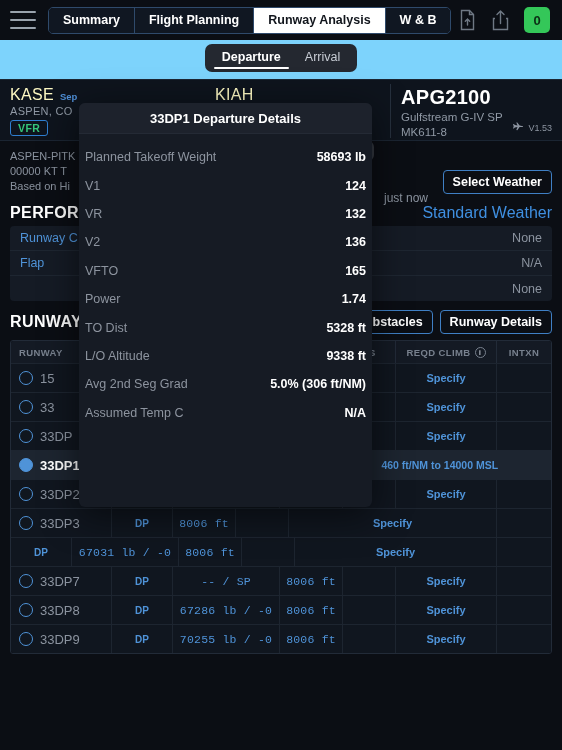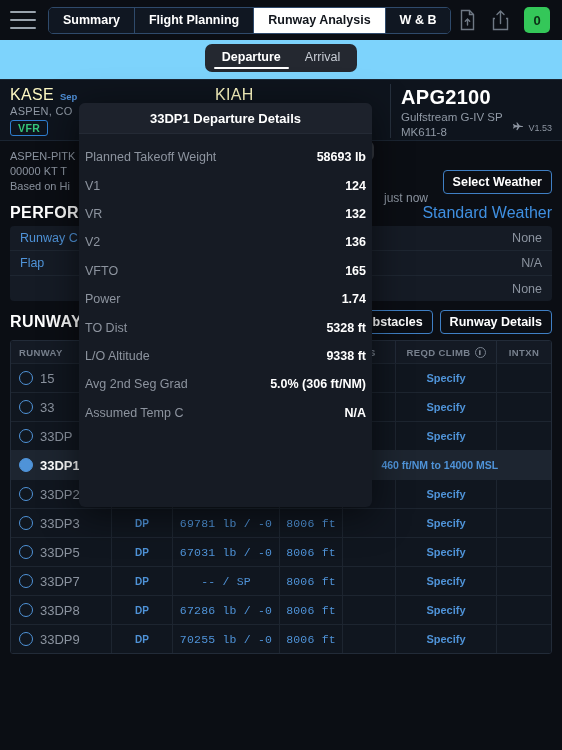--- a/index.html
+++ b/index.html
@@ -417,37 +417,30 @@
           <div class="c-intxn"></div>
         </div>
         <div class="rw-row">
           <div class="c-name">
             <span class="radio"></span>
             <span class="rw-name">33DP3</span>
           </div>
           <div class="c-type">
             <span class="dp-tag">DP</span>
           </div>
-          <div class="c-wt">
-            <span class="mono">69781 lb / -0</span>
-          </div>
-          <div class="c-dist">
-            <span class="mono">8006 ft</span>
-          </div>
-          <div class="c-obst"></div>
-          <div class="c-climb">
-            <span class="specify">Specify</span>
-          </div>
-          <div class="c-intxn"></div>
-        </div>
-        <div class="rw-row">
-          <div class="c-name">
-            <span class="radio"></span>
-            <span class="rw-name">33DP5</span>
-          </div>
+          <div class="c-dist">
+            <span class="mono">8006 ft</span>
+          </div>
+          <div class="c-obst"></div>
+          <div class="c-climb">
+            <span class="specify">Specify</span>
+          </div>
+          <div class="c-intxn"></div>
+        </div>
+        <div class="rw-row">
           <div class="c-type">
             <span class="dp-tag">DP</span>
           </div>
           <div class="c-wt">
             <span class="mono">67031 lb / -0</span>
           </div>
           <div class="c-dist">
             <span class="mono">8006 ft</span>
           </div>
           <div class="c-obst"></div>

